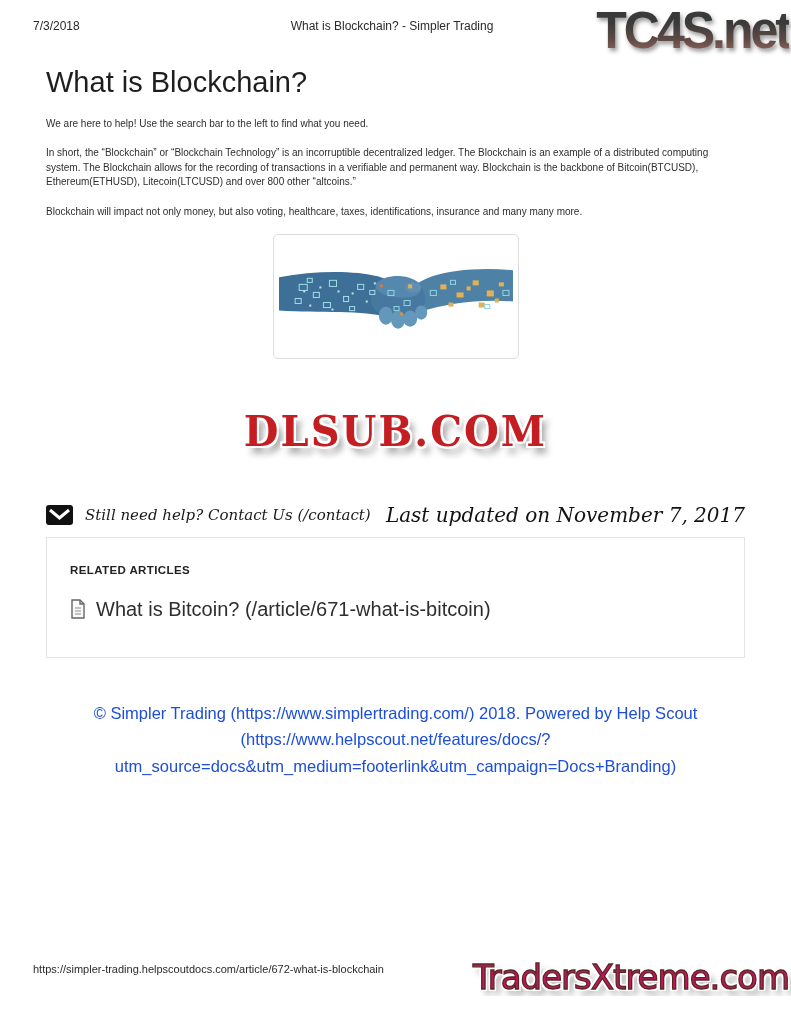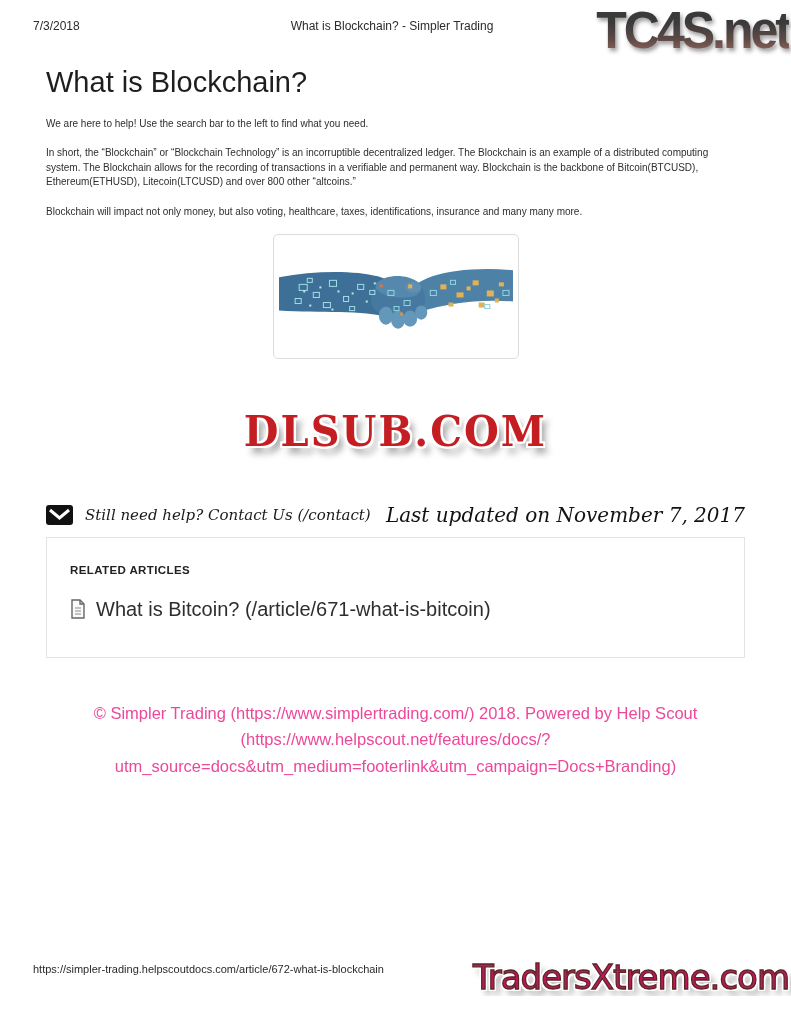--- a/index.html
+++ b/index.html
@@ -95,21 +95,21 @@
     font-size: 11.5px; font-weight: 700; letter-spacing: 0.4px;
     color: #222;
   }
   .related-item { display: flex; align-items: center; gap: 10px; }
   .related-item svg { display: block; flex: 0 0 auto; }
   .related-link { font-size: 20px; color: #2e2e2e; }
 
   
   .site-footer {
     margin-top: 42px; text-align: center;
-    font-size: 16.5px; line-height: 1.6; color: #ec4899;
+    font-size: 16.5px; line-height: 1.6; color: #1d4ed8;
     max-width: 660px; margin-left: auto; margin-right: auto;
   }
 
   
   .pf-url {
     position: absolute; left: 33px; bottom: 21px;
     font-size: 11px; color: #2a2a2a;
   }
   .traders-logo {
     position: absolute; right: 2px; bottom: 2px;

